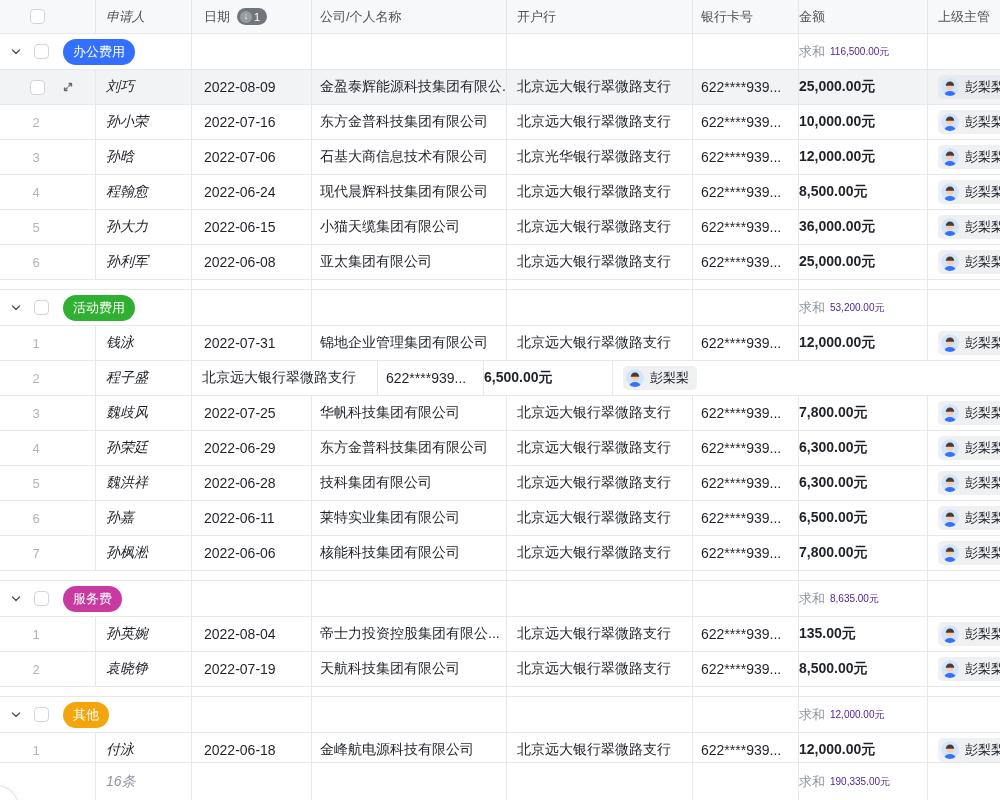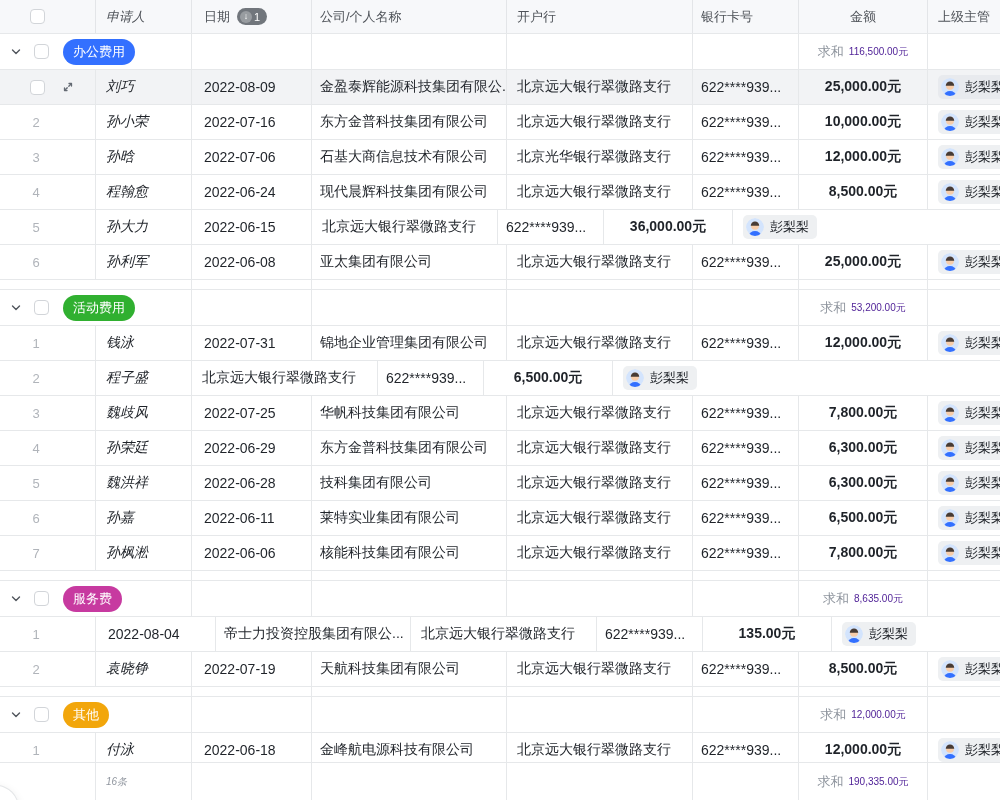--- a/index.html
+++ b/index.html
@@ -12,21 +12,21 @@
 
   
   .hrow,.grow,.row,.gap,.footer { display:flex; width:1078px; border-bottom:1px solid #e6e8ea; background:#fff; }
   .cell { flex:none; border-right:1px solid #e6e8ea; display:flex; align-items:center; overflow:hidden; white-space:nowrap; }
   .c0 { width:96px; }
   .c1 { width:96px;  padding-left:10px;font-style:italic; }
   .c2 { width:120px; padding-left:12px; }
   .c3 { width:195px; padding-left:8px; }
   .c4 { width:186px; padding-left:10px; }
   .c5 { width:106px; padding-left:8px; }
-  .c6 { width:129px; justify-content:center; }
+  .c6 { width:129px; justify-content:flex-start; }
   .c7 { width:150px; padding-left:10px; border-right:none; }
 
   
   .hrow { height:34px; background:#f7f8fa; color:#4e5258; font-size:13px; }
   .hrow .cell { border-right-color:#e3e5e8; }
   .sortpill { display:inline-flex; align-items:center; gap:2px; margin-left:7px; height:17px;
     padding:0 7px 0 3px; border-radius:9px; background:#71767c; color:#fff; font-size:11px; }
   .sortarrow { display:inline-flex; align-items:center; justify-content:center; width:12px; height:12px;
     border-radius:50%; background:rgba(255,255,255,.28); font-size:9px; line-height:1; }
 
@@ -62,21 +62,21 @@
   .row.selected .pill { background:#e8eaee; }
   .avatar { width:18px; height:18px; flex:none; }
   .avatar svg { width:18px; height:18px; border-radius:50%; display:block; }
 
   
   .chev svg, .exp svg { display:block; }
 
   
   .footer { position:absolute; left:0; bottom:0; height:38px; background:#fff; border-top:1px solid #e6e8ea; border-bottom:none; z-index:3; }
   .footer .cell { height:100%; }
-  .count { color:#8f959e; font-size:10px; }
+  .count { color:#8f959e; font-size:14px; }
 
   
   .fab { position:absolute; left:-26px; top:786px; width:44px; height:44px; border-radius:50%;
     background:#fff; box-shadow:0 0 0 1px #e3e5e7, 0 2px 10px rgba(31,35,41,.10); z-index:5; }
 </style>
 </head>
 <body>
 
 <div class="table-wrap">
 
@@ -248,20 +248,21 @@
     </div>
   </div>
 
   <div class="row">
     <div class="cell c0">
       <span class="rownum">5</span>
 
     </div>
     <div class="cell c1">孙大力</div>
     <div class="cell c2 datecell">2022-06-15</div>
+    <div class="cell c3">小猫天缆集团有限公司</div>
     <div class="cell c4">北京远大银行翠微路支行</div>
     <div class="cell c5 cardcell">622****939...</div>
     <div class="cell c6 amtcell">36,000.00元</div>
     <div class="cell c7">
       <span class="pill">
         <span class="avatar">
           <svg viewBox="0 0 36 36">
             <circle cx="18" cy="18" r="18" fill="#d3e4fd"></circle>
             <ellipse cx="18" cy="36" rx="12" ry="10" fill="#3370ff"></ellipse>
             <circle cx="18" cy="15.5" r="8" fill="#f8cdaa"></circle>
@@ -545,20 +546,21 @@
         <span class="sumval">8,635.00元</span>
       </div>
       <div class="cell c7"></div>
     </div>
     <div class="rows">
   <div class="row">
     <div class="cell c0">
       <span class="rownum">1</span>
 
     </div>
+    <div class="cell c1">孙英婉</div>
     <div class="cell c2 datecell">2022-08-04</div>
     <div class="cell c3">帝士力投资控股集团有限公...</div>
     <div class="cell c4">北京远大银行翠微路支行</div>
     <div class="cell c5 cardcell">622****939...</div>
     <div class="cell c6 amtcell">135.00元</div>
     <div class="cell c7">
       <span class="pill">
         <span class="avatar">
           <svg viewBox="0 0 36 36">
             <circle cx="18" cy="18" r="18" fill="#d3e4fd"></circle>

